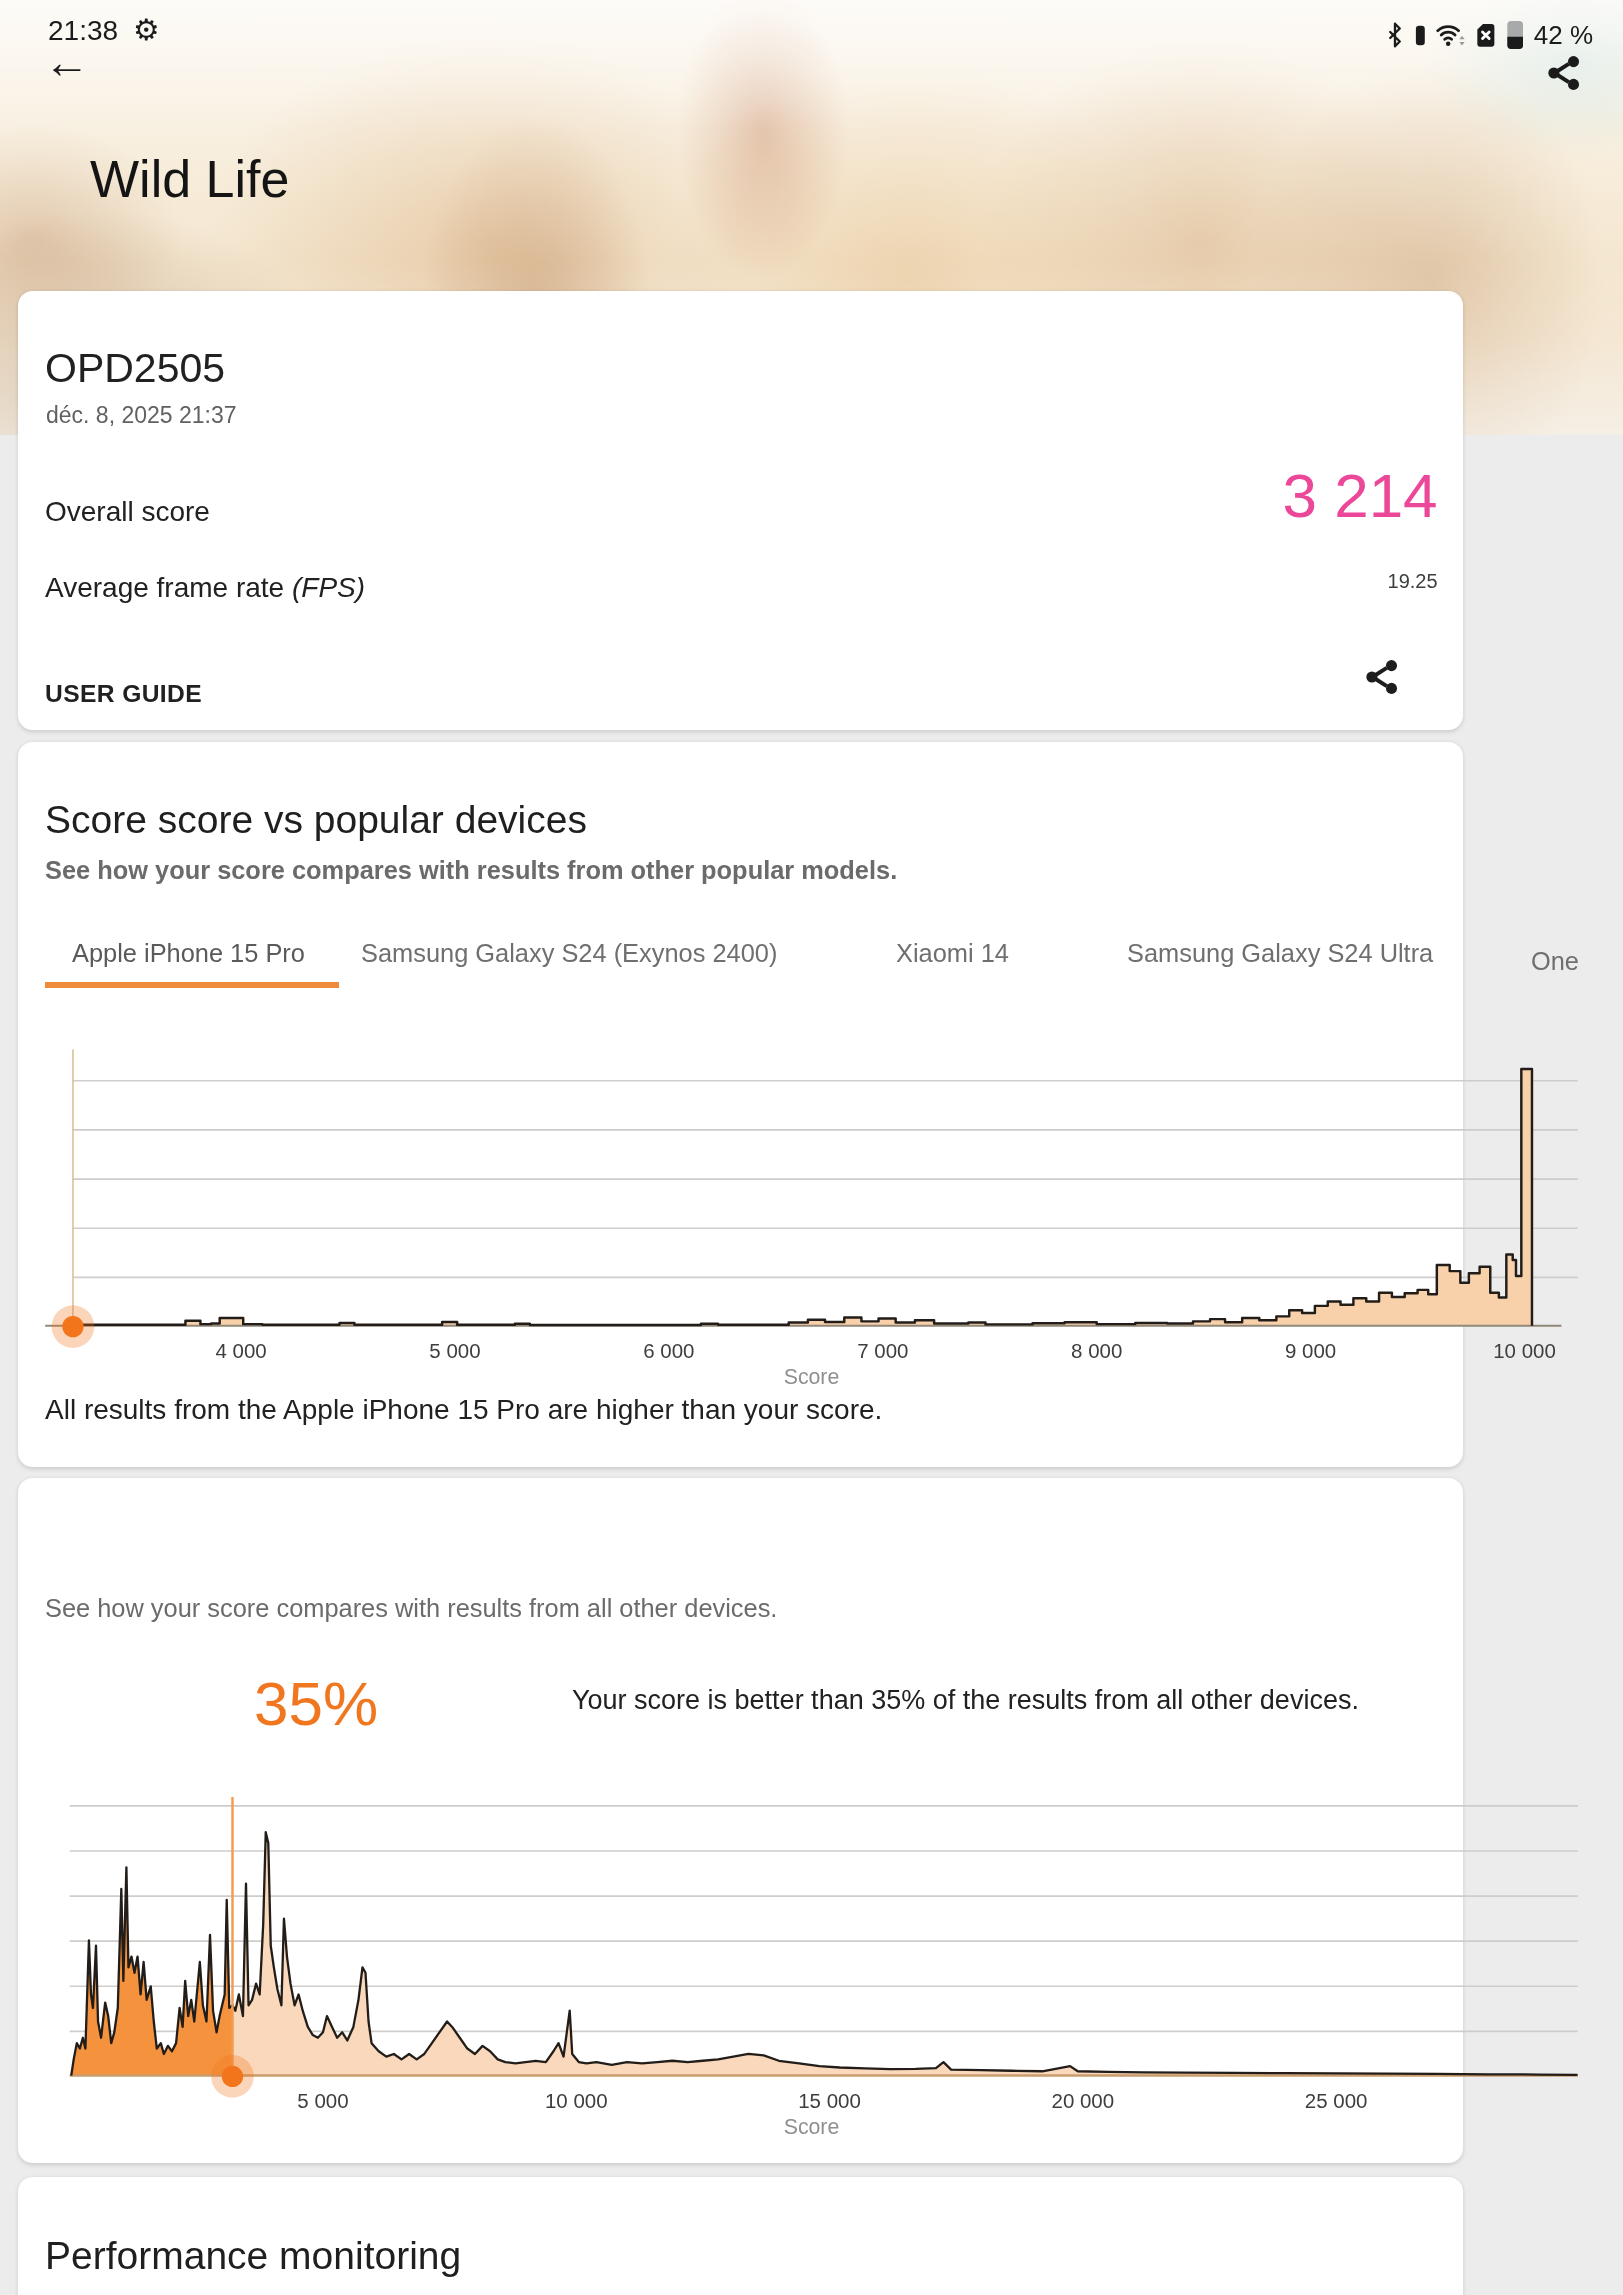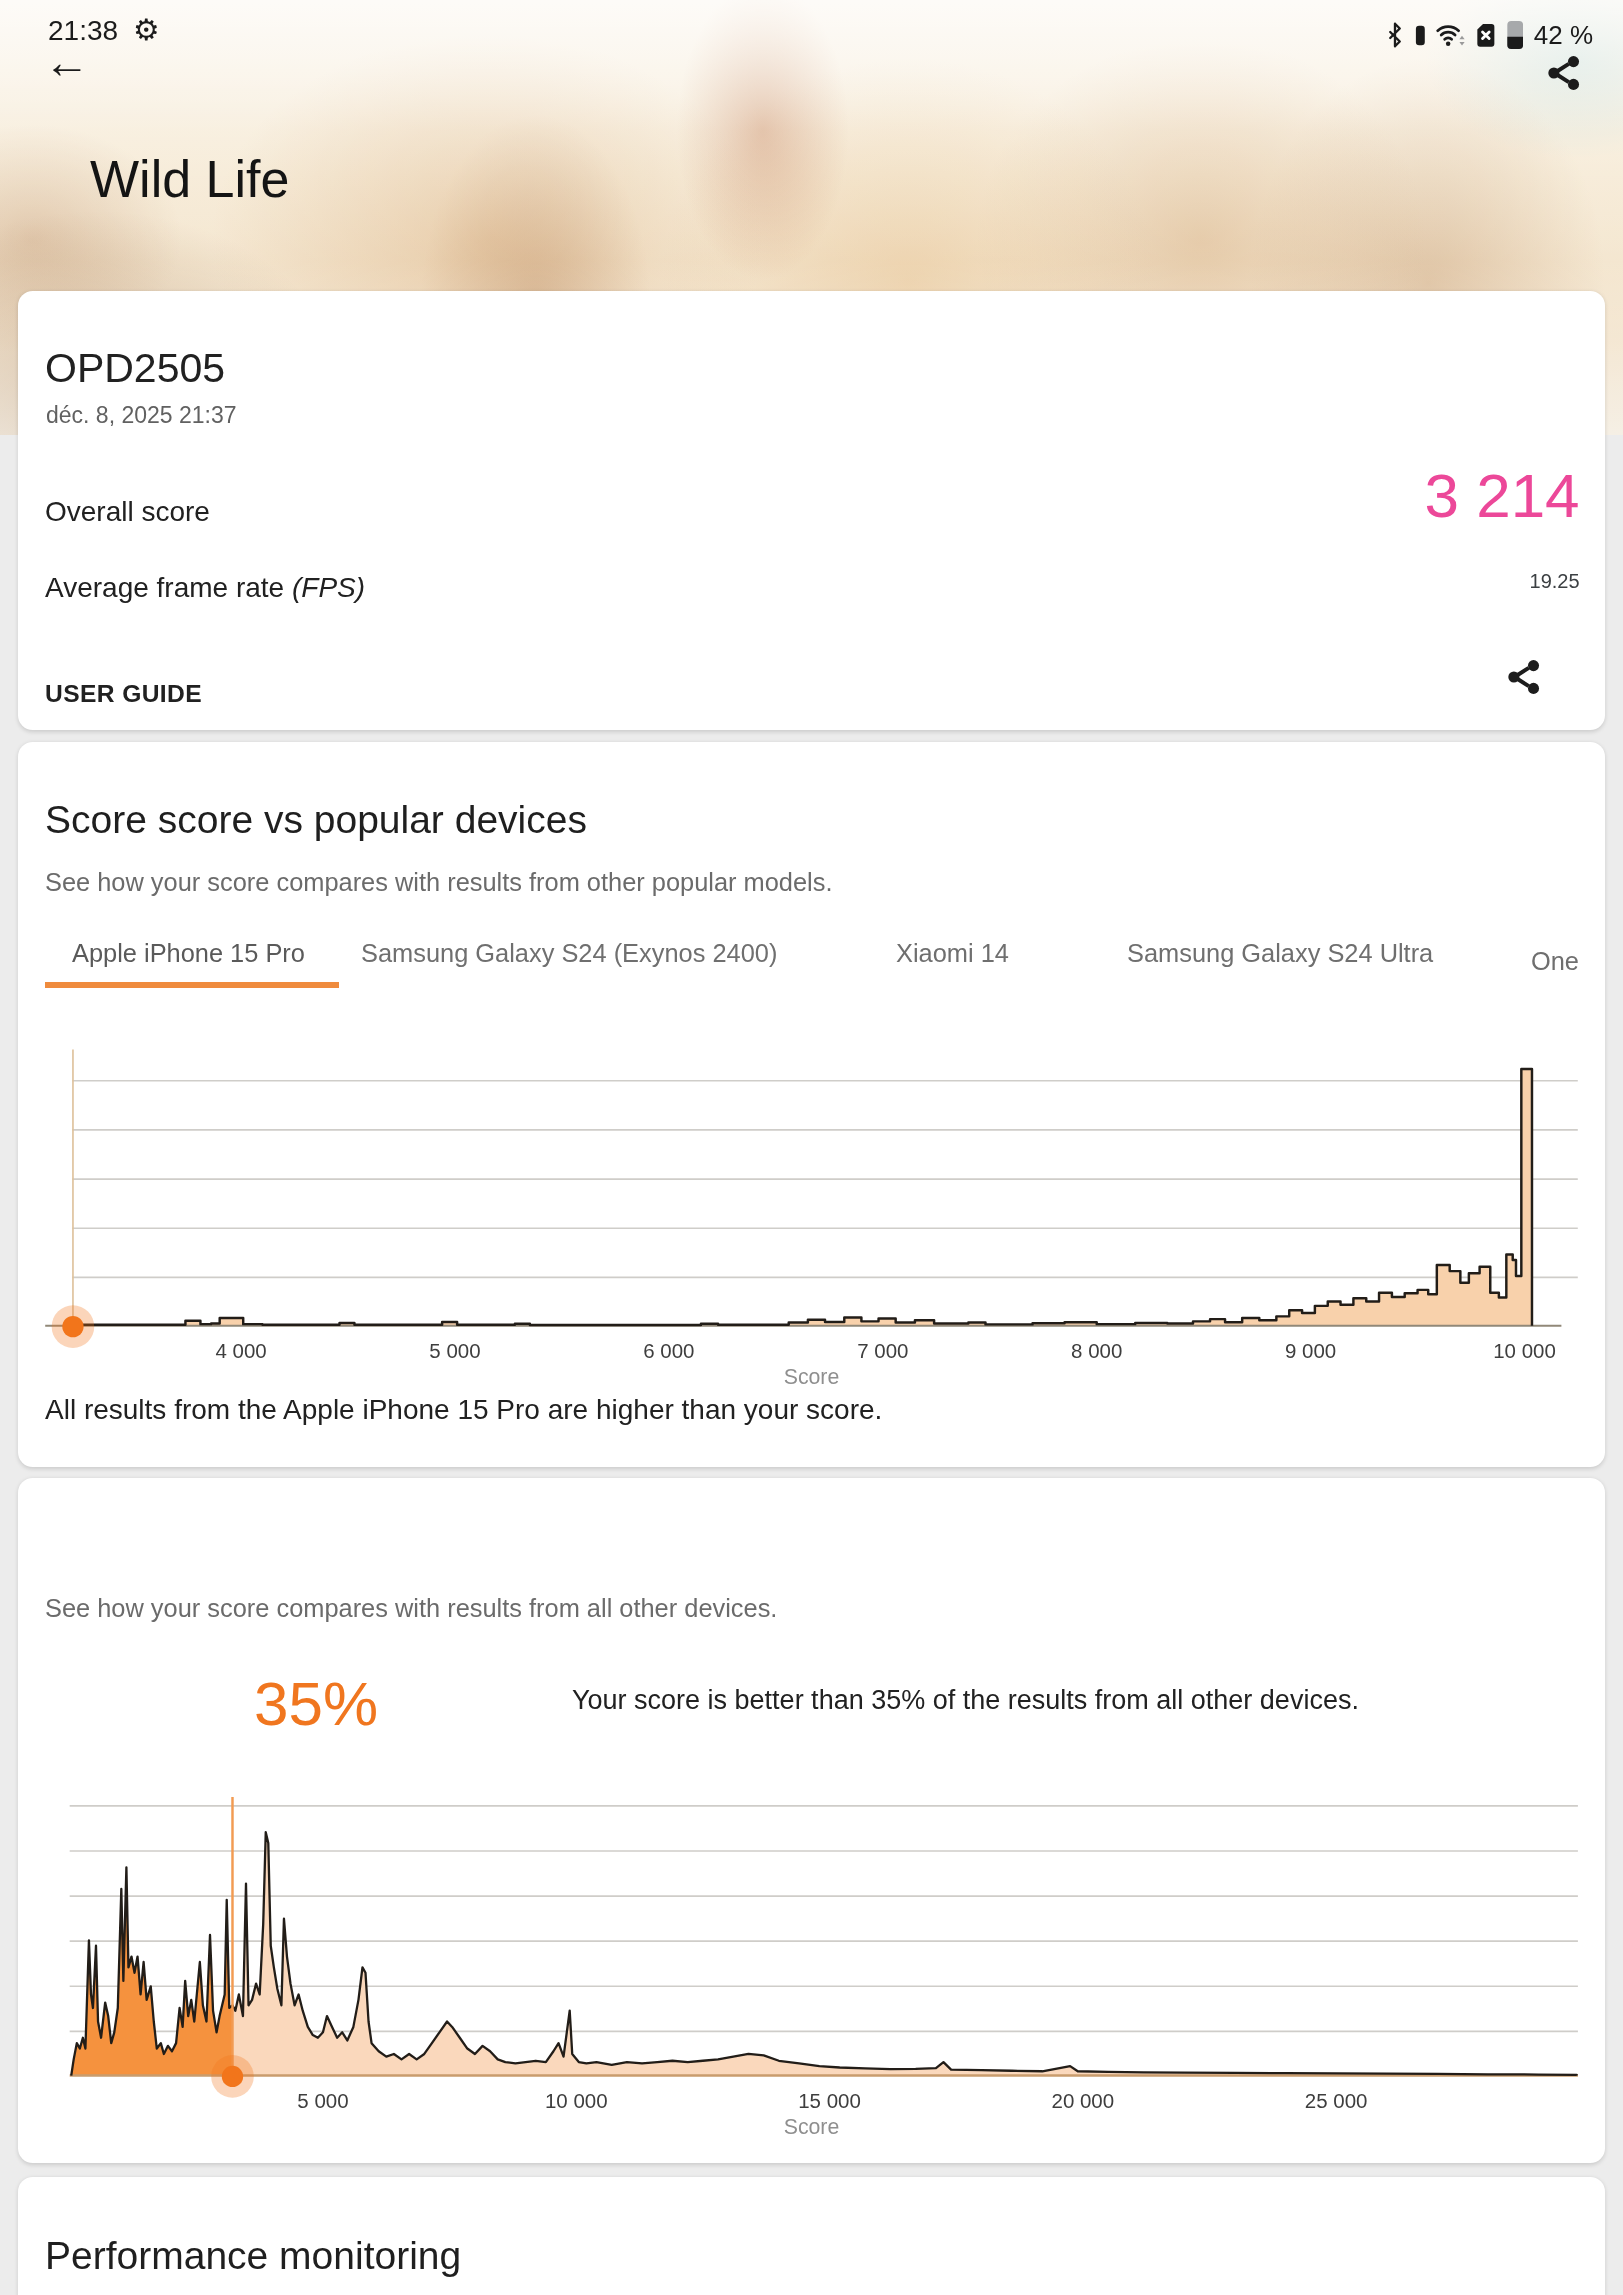--- a/index.html
+++ b/index.html
@@ -26,21 +26,21 @@
   
   .sb-time{position:absolute;left:48px;top:14.8px;font-size:28px;color:#1B1B1B;z-index:5;}
   .sb-gear{position:absolute;left:133px;top:13px;font-size:29.5px;color:#1C1C1C;z-index:5;cursor:pointer;}
   .back-arrow{position:absolute;left:44px;top:39px;font-size:46px;color:#1B1B1B;z-index:5;cursor:pointer;line-height:1;}
   .sb-right{position:absolute;right:30px;top:19.7px;display:flex;align-items:center;gap:10.7px;z-index:5;}
   .sb-batt-label{font-size:26px;color:#1B1B1B;}
   .share-top{position:absolute;left:1545px;top:54px;z-index:5;cursor:pointer;}
   #page-title{position:absolute;left:90px;top:149px;font-size:52px;color:#141414;z-index:5;}
 
   
-  .card{position:absolute;left:18px;width:1587px;background:#FFFFFF;border-radius:14.8px;
+  .card{position:absolute;left:18px;width:1445px;background:#FFFFFF;border-radius:14.8px;
         box-shadow:0 1.6px 4.1px rgba(0,0,0,.14);z-index:2;}
   #card-result{top:291px;height:439px;}
   #card-popular{top:742px;height:725px;}
   #card-all{top:1478px;height:685px;}
   #card-perf{top:2177px;height:328px;}
 
   .t-device{position:absolute;left:27px;top:54px;font-size:41px;color:#212121;}
   .t-date{position:absolute;left:28px;top:111px;font-size:23px;color:#616161;}
   .row-label{position:absolute;left:27px;font-size:28px;color:#212121;}
   .v-score{position:absolute;right:25.4px;top:169px;font-size:62px;color:#ec4899;}
@@ -125,21 +125,21 @@
         <path d="M8.2 10.6 L15 6.2 M8.2 13.4 L15 17.8" stroke="#1D1D1D" stroke-width="2.5" fill="none"></path>
         <circle cx="18" cy="4.8" r="3.5" fill="#1D1D1D"></circle>
           <circle cx="5.6" cy="12" r="3.5" fill="#1D1D1D"></circle>
           <circle cx="18" cy="19.2" r="3.5" fill="#1D1D1D"></circle>
       </svg>
     </div>
   </div>
 
   <div id="card-popular" class="card">
     <div class="sec-title" style="top:56px;">Score score vs popular devices</div>
-    <div class="sec-sub" style="top:126px;">See how your score compares with results from other popular models.</div>
+    <div class="sec-sub" style="top:114px;font-weight:bold;">See how your score compares with results from other popular models.</div>
     <div class="tab active" style="left:54px;">Apple iPhone 15 Pro</div>
     <div class="tab" style="left:343px;">Samsung Galaxy S24 (Exynos 2400)</div>
     <div class="tab" style="left:878px;">Xiaomi 14</div>
     <div class="tab" style="left:1109px;">Samsung Galaxy S24 Ultra</div>
     <div class="tab" style="left:1513px;margin-top:8px;">One</div>
     <div id="tab-underline"></div>
     <div class="note" style="top:652px;">All results from the Apple iPhone 15 Pro are higher than your score.</div>
   </div>
 
   <div id="card-all" class="card">

